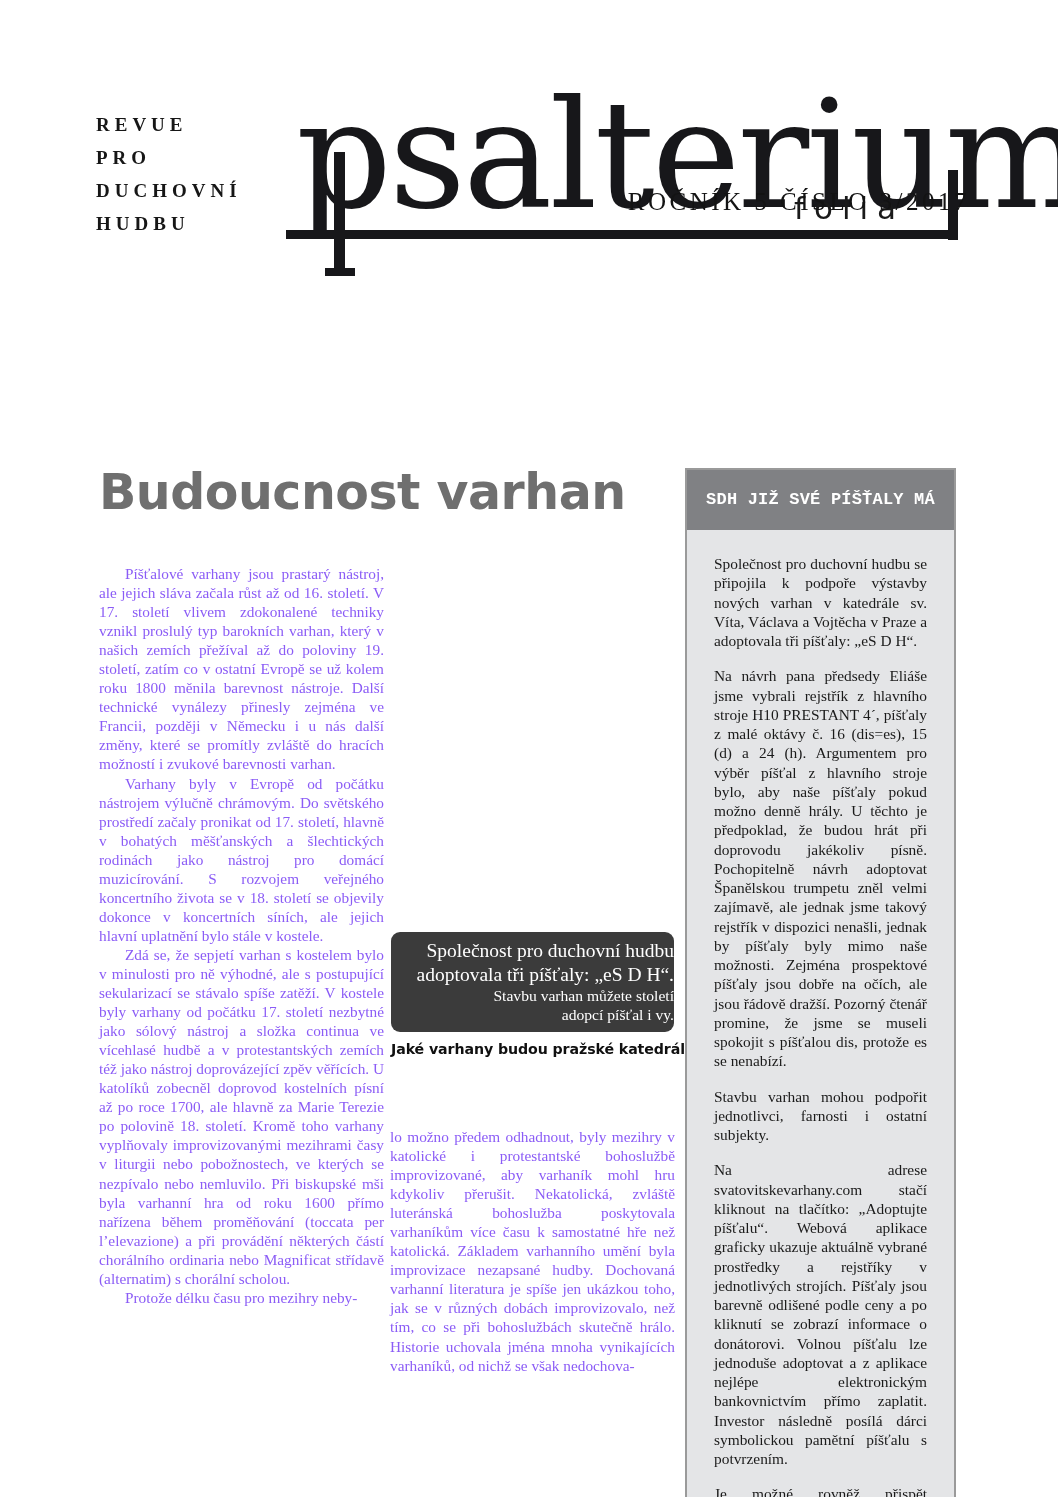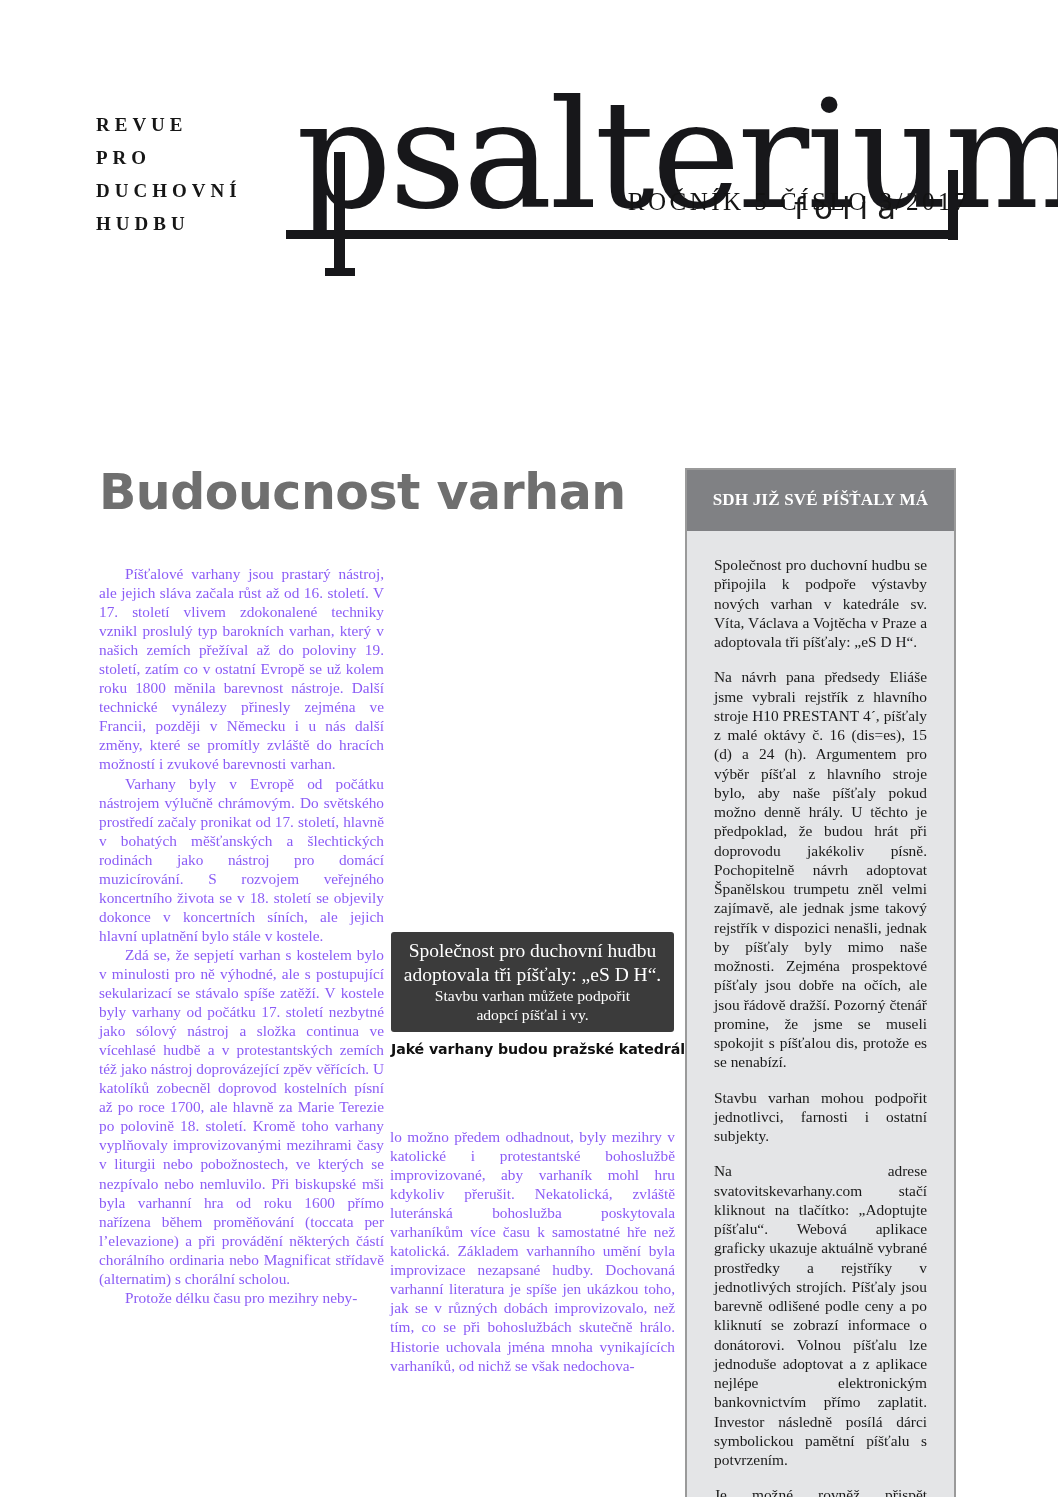--- a/index.html
+++ b/index.html
@@ -153,21 +153,21 @@
     top: 13px;
     width: 271px;
     border: 2px solid #9a9a9a;
     box-sizing: border-box;
     background: #e3e4e6;
   }
   #sidebar-header {
     background: #808184;
     color: #ffffff;
     text-align: center;
-    font-family: Liberation Serif, serif;
+    font-family: Liberation Mono, monospace;
     font-weight: bold;
     font-size: 17px;
     letter-spacing: 0.2px;
     padding: 20px 6px 21px 6px;
   }
   #sidebar-body {
     background: #e4e5e7;
     padding: 8px 11px 9px 11px;
     font-family: "Liberation Serif", serif;
     font-size: 15.4px;
@@ -201,23 +201,23 @@
   #pipe-label-svatovitske { left: 101px; top: 39px; }
   #pipe-label-varhany     { left: 101px; top: 77px; }
 
   #ad-box {
     position: absolute;
     left: 391px;
     top: 477px;
     width: 283px;
     height: 100px;
     background: #3b3b3b;
-    border-radius: 3px;
+    border-radius: 9px;
     color: #ffffff;
-    text-align: center;
+    text-align: right;
     font-family: "Liberation Serif", serif;
     box-sizing: border-box;
     padding-top: 7px;
   }
   .ad-line-1 { font-size: 19.5px; line-height: 23.5px; }
   .ad-line-2 { font-size: 15.6px; line-height: 19px; }
   .ad-line-3 { font-size: 19px; font-weight: bold; line-height: 23px; margin-top: 10px; letter-spacing: 0.1px; }
 
   #ad-caption {
     position: absolute;
@@ -264,21 +264,21 @@
     <p>Píšťalové varhany jsou prastarý nástroj, ale jejich sláva začala růst až od 16. století. V 17. století vlivem zdokonalené techniky vznikl proslulý typ barokních varhan, který v našich zemích přežíval až do poloviny 19. století, zatím co v ostatní Evropě se už kolem roku 1800 měnila barevnost nástroje. Další technické vynálezy přinesly zejména ve Francii, později v Německu i u nás další změny, které se promítly zvláště do hracích možností i zvukové barevnosti varhan.</p>
     <p>Varhany byly v Evropě od počátku nástrojem výlučně chrámovým. Do světského prostředí začaly pronikat od 17. století, hlavně v bohatých měšťanských a šlechtických rodinách jako nástroj pro domácí muzicírování. S rozvojem veřejného koncertního života se v 18. století se objevily dokonce v koncertních síních, ale jejich hlavní uplatnění bylo stále v kostele.</p>
     <p>Zdá se, že sepjetí varhan s kostelem bylo v minulosti pro ně výhodné, ale s postupující sekularizací se stávalo spíše zatěží. V kostele byly varhany od počátku 17. století nezbytné jako sólový nástroj a složka continua ve vícehlasé hudbě a v protestantských zemích též jako nástroj doprovázející zpěv věřících. U katolíků zobecněl doprovod kostelních písní až po roce 1700, ale hlavně za Marie Terezie po polovině 18. století. Kromě toho varhany vyplňovaly improvizovanými mezihrami časy v liturgii nebo pobožnostech, ve kterých se nezpívalo nebo nemluvilo. Při biskupské mši byla varhanní hra od roku 1600 přímo nařízena během proměňování (toccata per l’elevazione) a při provádění některých částí chorálního ordinaria nebo Magnificat střídavě (alternatim) s chorální scholou.</p>
     <p>Protože délku času pro mezihry neby-</p>
   </div>
 
 
   <div id="ad-box">
     <div class="ad-line-1">Společnost pro duchovní hudbu</div>
     <div class="ad-line-1">adoptovala tři píšťaly: „eS D H“.</div>
-    <div class="ad-line-2">Stavbu varhan můžete podpořit</div>
+    <div class="ad-line-2">Stavbu varhan můžete století</div>
     <div class="ad-line-2">adopcí píšťal i vy.</div>
     <div class="ad-line-3">svatovitskevarhany.com</div>
   </div>
 
   <div id="ad-caption">Jaké varhany budou pražské katedrále?</div>
 
   <div class="col" id="col2">
     <p style="text-indent:0">lo možno předem odhadnout, byly mezihry v katolické i protestantské bohoslužbě improvizované, aby varhaník mohl hru kdykoliv přerušit. Nekatolická, zvláště luteránská bohoslužba poskytovala varhaníkům více času k samostatné hře než katolická. Základem varhanního umění byla improvizace nezapsané hudby. Dochovaná varhanní literatura je spíše jen ukázkou toho, jak se v různých dobách improvizovalo, než tím, co se při bohoslužbách skutečně hrálo. Historie uchovala jména mnoha vynikajících varhaníků, od nichž se však nedochova-</p>
   </div>
 

